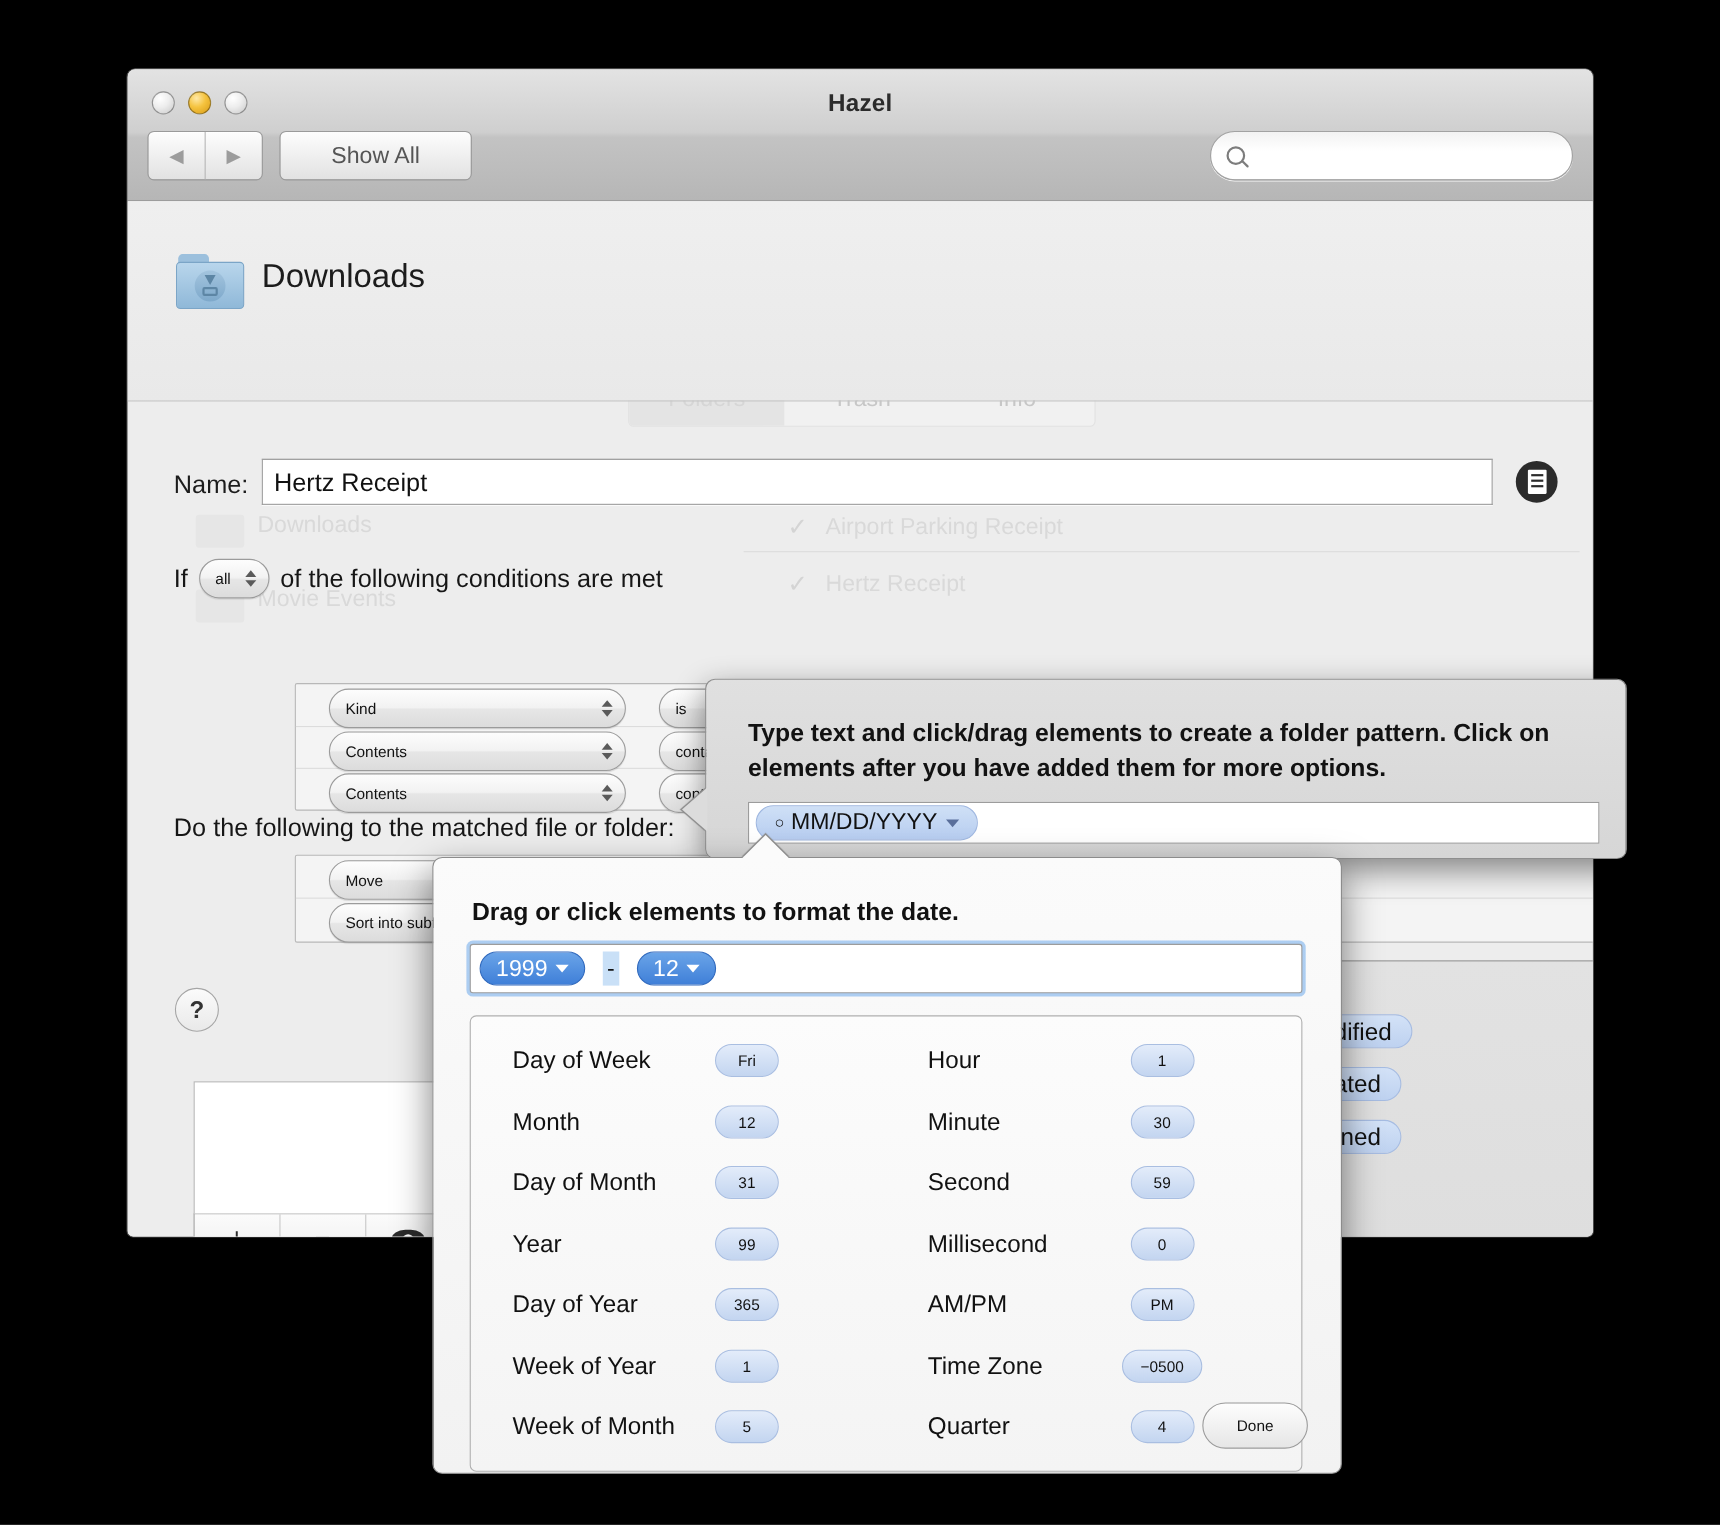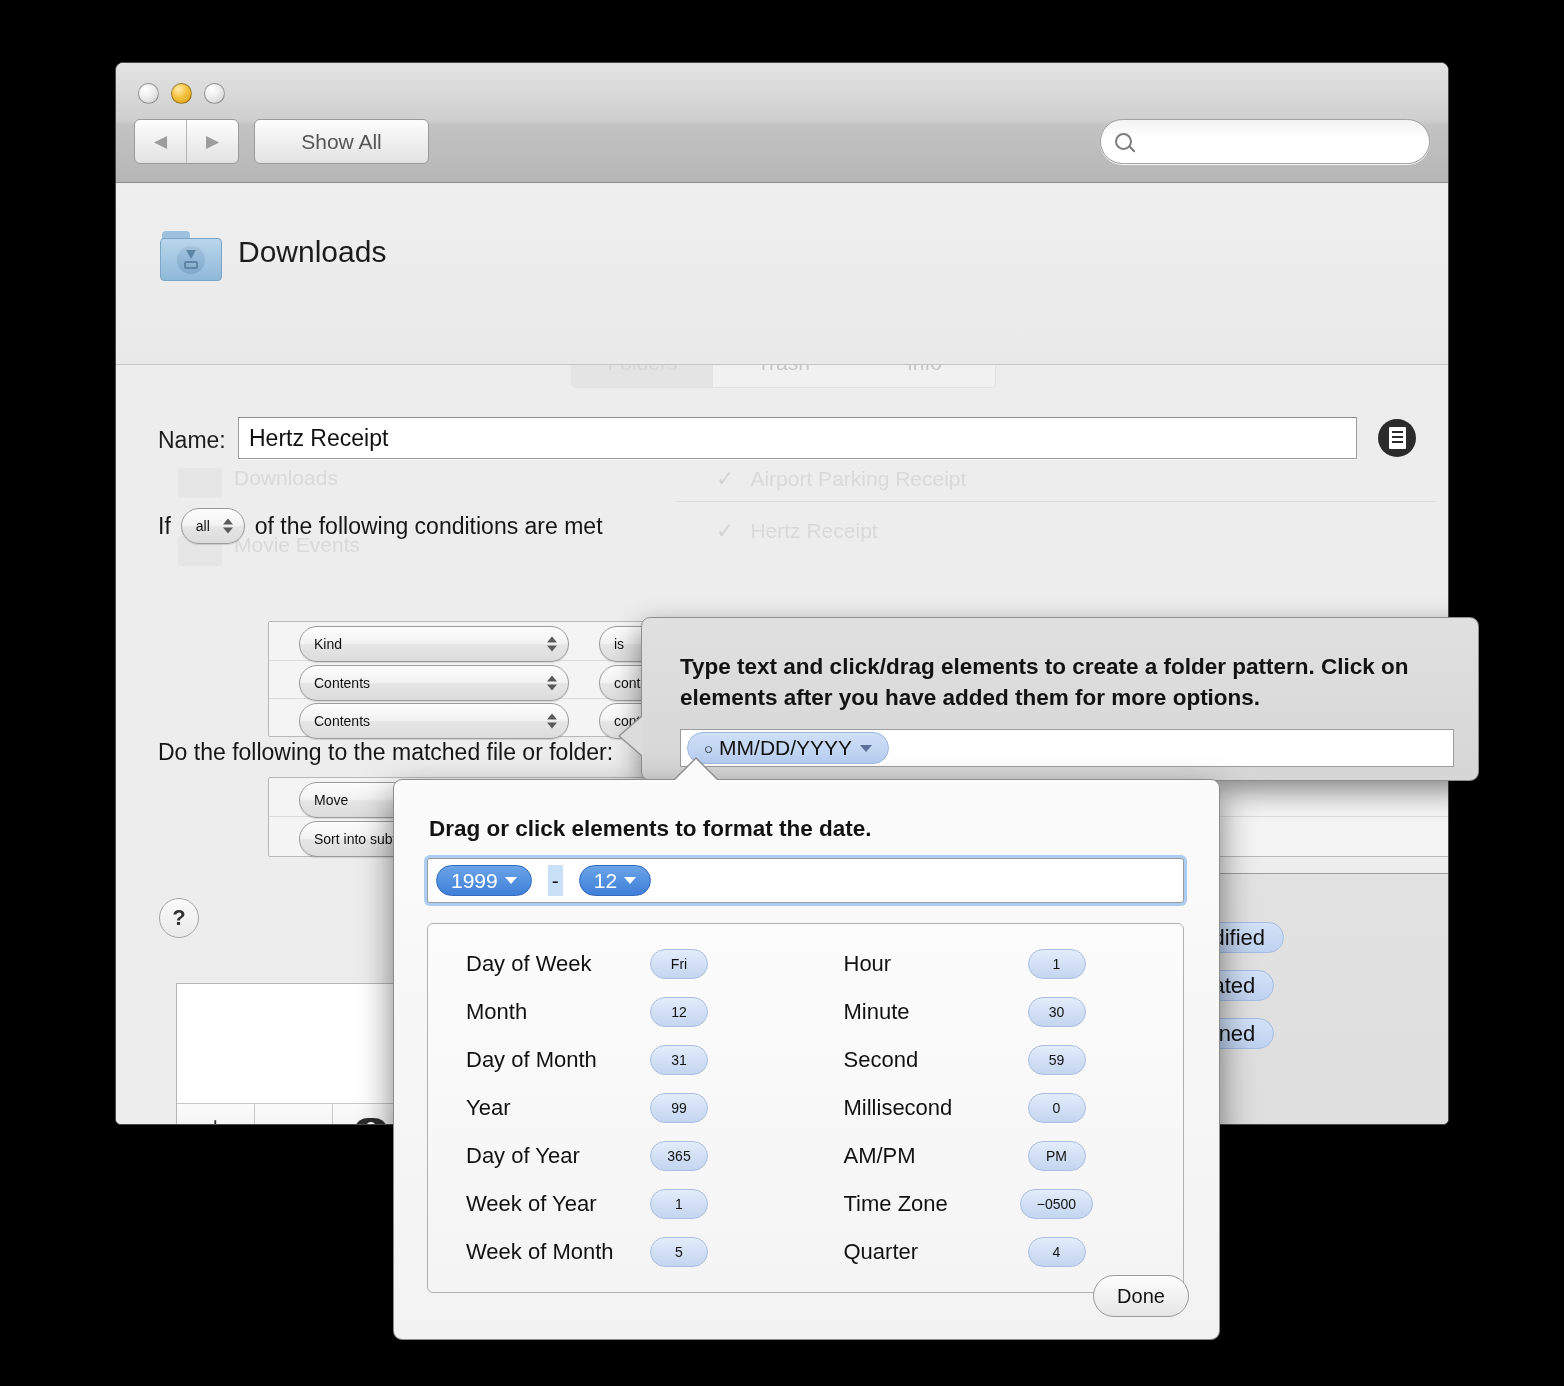--- a/index.html
+++ b/index.html
@@ -232,50 +232,51 @@
     border-radius:16px; color:#fff; font-size:21px;
     background:linear-gradient(to bottom,#6aa4e8,#3f7fd8);
     border:1px solid #3069bd;
   }
   .bchip .caret { width:0;height:0;border-left:6px solid transparent;border-right:6px solid transparent;
     border-top:7px solid #fff;}
   .sep-sel { display:inline-flex; align-items:center; justify-content:center;
     height:31px; padding:0 4px; background:#c9e0f7; color:#111; font-size:21px;}
 
   .grid {
-    position:absolute; left:33px; top:143px; width:757px; height:370px;
+    position:absolute; left:33px; top:143px; width:757px; height:415px;
     border:1px solid #b0b0b0; border-radius:6px;
     background:linear-gradient(to bottom,#fcfcfc,#f4f4f4);
     display:flex; padding:18px 0;
   }
   .gcol { flex:1; display:flex; flex-direction:column; justify-content:space-between; }
   .grow { display:flex; align-items:center; height:44px; }
   .grow .lbl { width:196px; padding-left:38px; font-size:22px; color:#111;}
   .grow .val { width:110px; display:flex; justify-content:center; }
   .gchip { height:30px; min-width:58px; padding:0 16px; border-radius:15px;
     background:linear-gradient(to bottom,#e3ecfa,#c3d5f0);
     border:1px solid #a9bee1; display:flex; align-items:center; justify-content:center;
     font-size:14px; color:#111;}
   .done2 { position:absolute; right:30px; bottom:22px; width:96px; height:42px; border-radius:21px;
     border:1px solid #9a9a9a; background:linear-gradient(to bottom,#fdfdfd,#e6e6e6);
-    display:flex; align-items:center; justify-content:center; font-size:20px; color:#111;}
+    display:flex; align-items:center; justify-content:center; font-size:14px; color:#111;}
 </style>
 </head>
 <body>
 
 <div class="stage">
 
   <div class="window">
 
     <div class="titlebar">
       <div class="lights">
         <div class="light close"></div>
         <div class="light min"></div>
         <div class="light zoom"></div>
       </div>
+      <div class="title">Hazel</div>
 
       <div class="navseg">
         <div>◀</div>
         <div>▶</div>
       </div>
       <div class="showall">Show All</div>
 
       <div class="searchfield">
         <span class="magnifier"></span>
         <input type="text" value="" style="">

